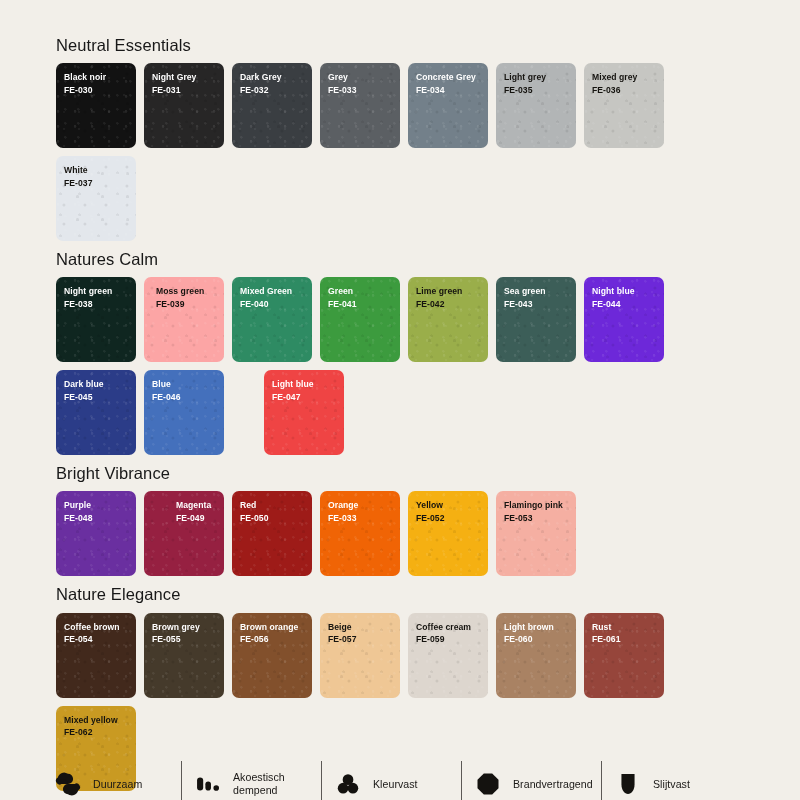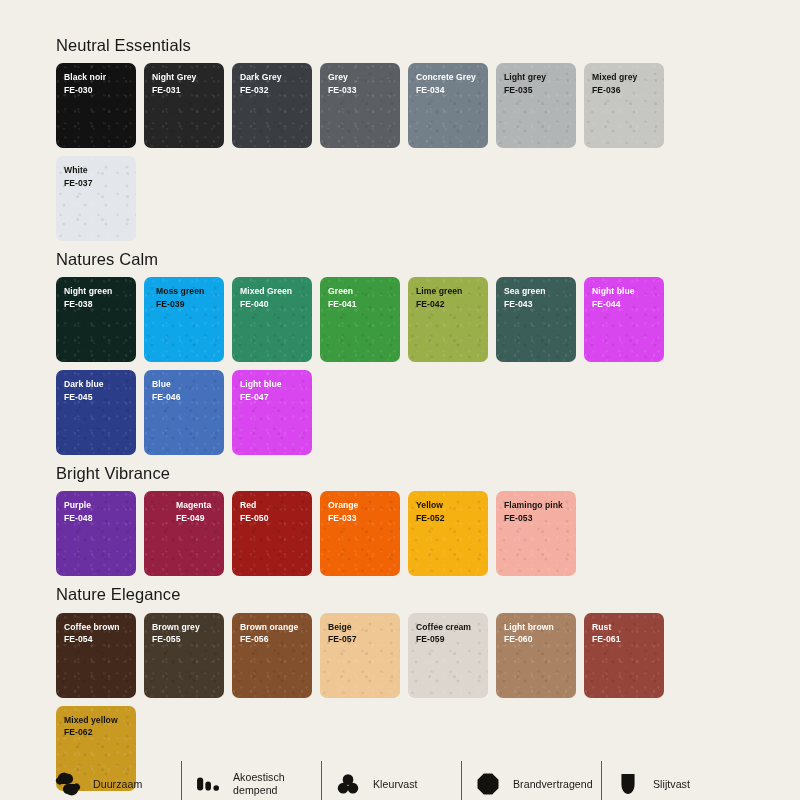--- a/index.html
+++ b/index.html
@@ -183,21 +183,21 @@
     </div>
 
     <div class="section">
       <h2 class="section-title">Natures Calm</h2>
       <div class="swatch-grid">
         <div class="swatch light-text" style="background-color: rgb(15, 38, 32);">
           <span class="tex"></span>
           <div class="swatch-name">Night green</div>
           <div class="swatch-code">FE-038</div>
         </div>
-        <div class="swatch dark-text" style="background-color: #0ea5e9; padding-left: 12px;">
+        <div class="swatch dark-text" style="background-color: #fca5a5; padding-left: 12px;">
           <span class="tex"></span>
           <div class="swatch-name">Moss green</div>
           <div class="swatch-code">FE-039</div>
         </div>
         <div class="swatch light-text" style="background-color: rgb(46, 139, 99);">
           <span class="tex"></span>
           <div class="swatch-name">Mixed Green</div>
           <div class="swatch-code">FE-040</div>
         </div>
         <div class="swatch light-text" style="background-color: rgb(60, 155, 62);">
@@ -208,36 +208,36 @@
         <div class="swatch dark-text" style="background-color: rgb(154, 174, 74);">
           <span class="tex"></span>
           <div class="swatch-name">Lime green</div>
           <div class="swatch-code">FE-042</div>
         </div>
         <div class="swatch light-text" style="background-color: rgb(60, 94, 88);">
           <span class="tex"></span>
           <div class="swatch-name">Sea green</div>
           <div class="swatch-code">FE-043</div>
         </div>
-        <div class="swatch light-text" style="background-color: #d946ef;">
+        <div class="swatch light-text" style="background-color: #6d28d9;">
           <span class="tex"></span>
           <div class="swatch-name">Night blue</div>
           <div class="swatch-code">FE-044</div>
         </div>
         <div class="swatch light-text" style="background-color: rgb(43, 60, 136);">
           <span class="tex"></span>
           <div class="swatch-name">Dark blue</div>
           <div class="swatch-code">FE-045</div>
         </div>
         <div class="swatch light-text" style="background-color: rgb(68, 112, 188);">
           <span class="tex"></span>
           <div class="swatch-name">Blue</div>
           <div class="swatch-code">FE-046</div>
         </div>
-        <div class="swatch light-text" style="background-color: #d946ef;">
+        <div class="swatch light-text" style="background-color: #ef4444; margin-left: 32px;">
           <span class="tex"></span>
           <div class="swatch-name">Light blue</div>
           <div class="swatch-code">FE-047</div>
         </div>
       </div>
     </div>
 
     <div class="section">
       <h2 class="section-title">Bright Vibrance</h2>
       <div class="swatch-grid">

